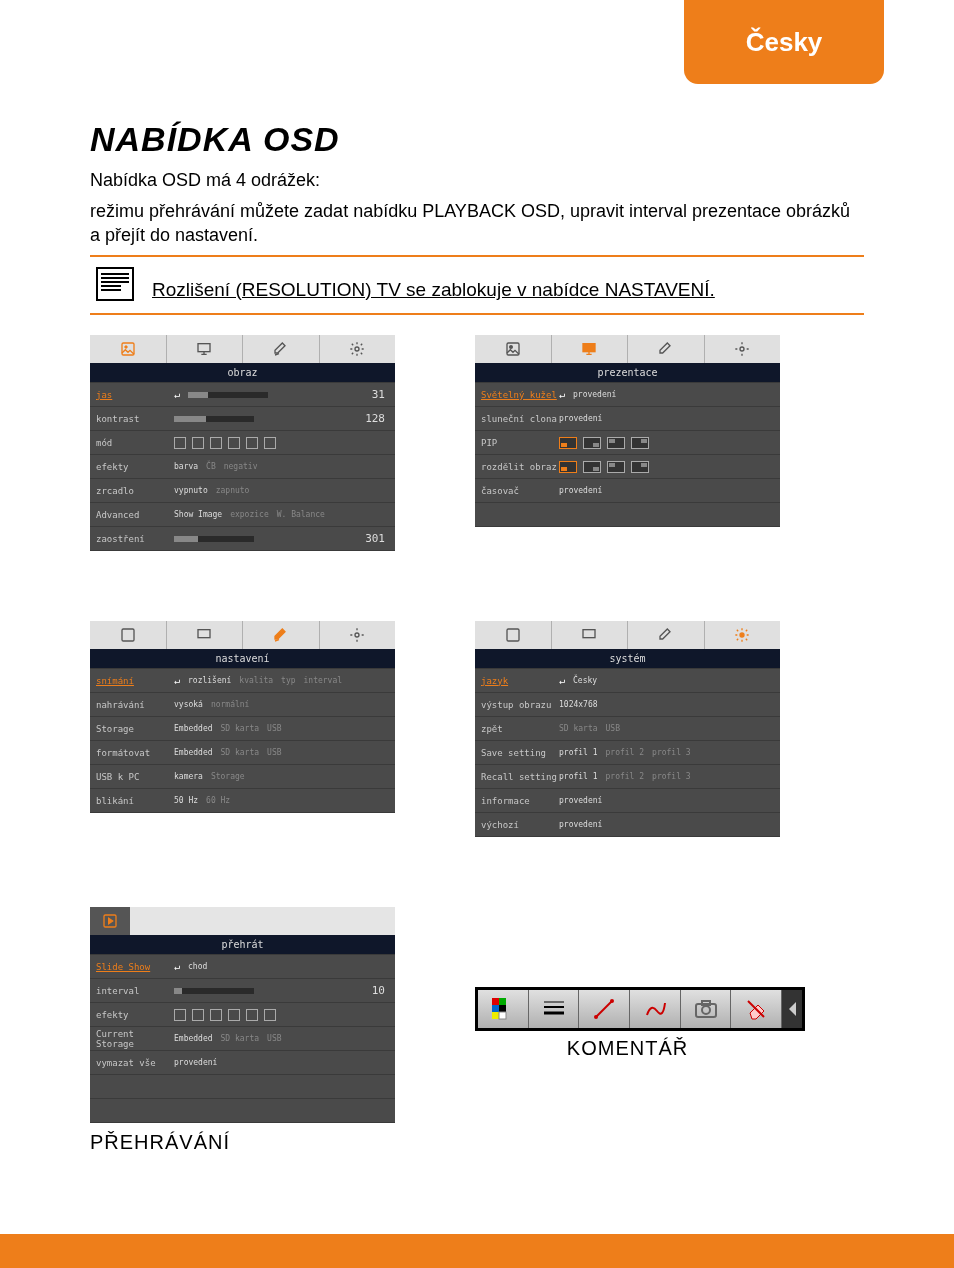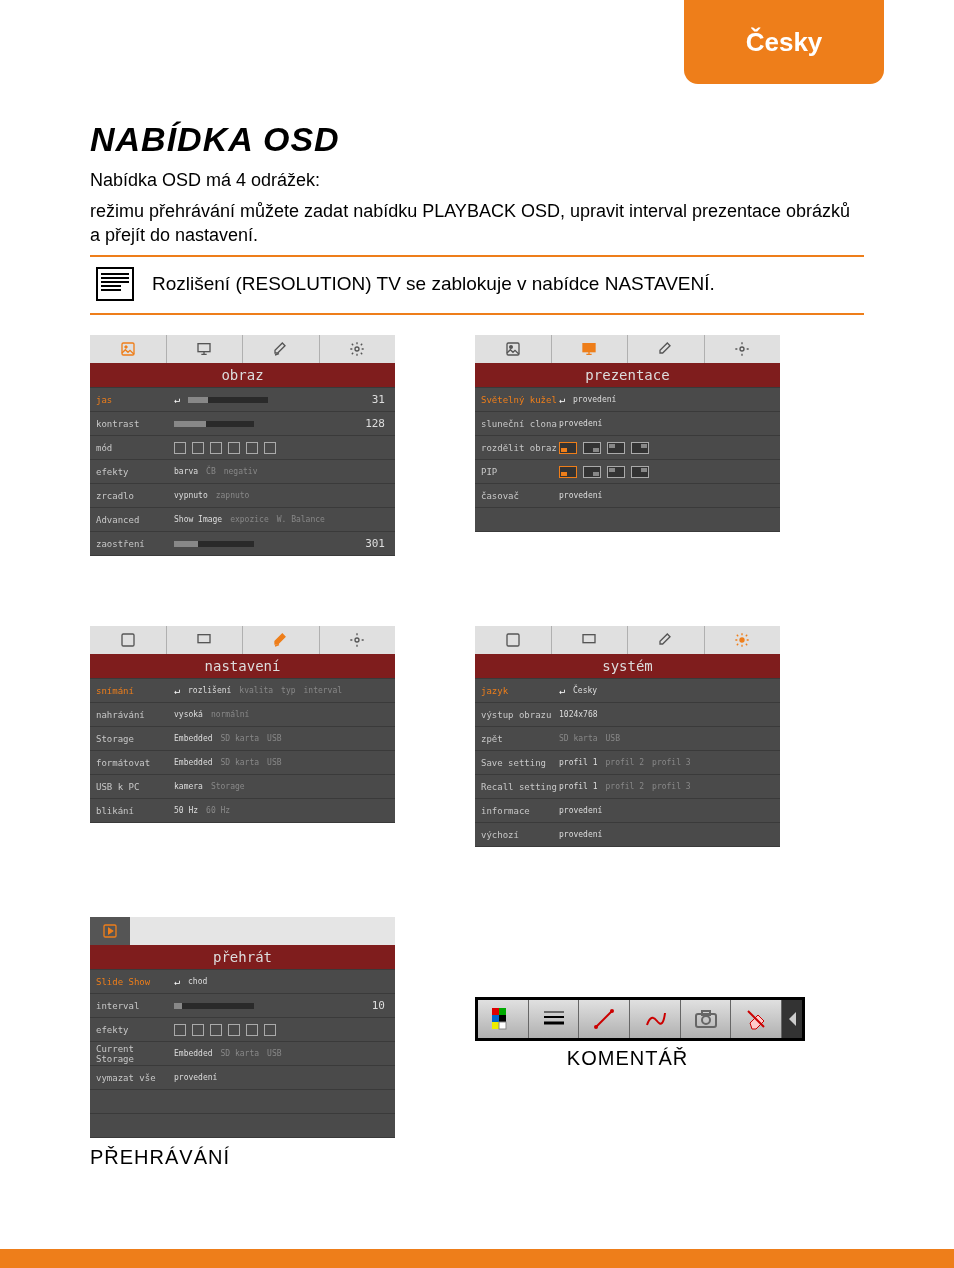--- a/index.html
+++ b/index.html
@@ -2,36 +2,36 @@
 <html><head>
 <meta charset="utf-8">
 <style>
   * { box-sizing: border-box; margin: 0; padding: 0; }
   body { font-family: Arial, sans-serif; background: #fff; width: 954px; }
   .lang-tab { position: absolute; top: 0; right: 70px; width: 200px; height: 84px; background: #ee7e1a; border-radius: 0 0 14px 14px; color: #fff; font-size: 26px; font-weight: bold; display: flex; align-items: center; justify-content: center; }
   .content { padding: 120px 90px 40px 90px; }
   h1 { font-family: Arial, sans-serif; font-style: italic; font-weight: 900; font-size: 34px; letter-spacing: 1px; margin-bottom: 10px; }
   .intro { font-size: 18px; line-height: 1.3; margin-bottom: 8px; }
   .note-rule { border-top: 2px solid #ee7e1a; margin: 6px 0; }
-  .note-row { display: flex; align-items: center; padding: 4px 0 6px 0; }
+  .note-row { display: flex; align-items: flex-end; padding: 4px 0 6px 0; text-decoration: underline; }
   .note-icon { width: 38px; height: 34px; border: 2px solid #000; margin: 0 18px 0 6px; display: flex; flex-direction: column; padding: 3px; }
   .note-icon span { height: 2px; background: #000; margin: 1px 0; }
   .note-icon span:nth-child(4), .note-icon span:nth-child(5) { width: 70%; }
   .note-text { font-size: 19px; }
   .panels { display: flex; flex-wrap: wrap; gap: 70px 80px; margin-top: 20px; }
   .col { width: 305px; }
   .panel { width: 305px; background: #4a4a4a; font-size: 9px; color: #c8c8c8; font-family: monospace; }
   .tabs { display: flex; background: #e0e0e0; height: 28px; }
   .tab { flex: 1; display: flex; align-items: center; justify-content: center; border-right: 1px solid #b0b0b0; }
   .tab:last-child { border-right: none; }
   .tab.active svg { stroke: #ee7e1a; fill: #ee7e1a; }
-  .section-title { background: #7f1d1d; text-align: center; padding: 4px 0; font-size: 14px; color: #ddd; border-bottom: 1px solid #3a3a3a; }
+  .section-title { background: #0f172a; text-align: center; padding: 4px 0; font-size: 10px; color: #ddd; border-bottom: 1px solid #3a3a3a; }
   .row { display: flex; align-items: center; height: 24px; border-bottom: 1px solid #3a3a3a; padding: 0 6px; }
   .row .lbl { width: 78px; flex-shrink: 0; }
-  .row .lbl.sel { color: #ee7e1a; }
+  .row .lbl.sel { color: #ee7e1a; text-decoration: underline; }
   .row .arrow { width: 14px; color: #fff; font-size: 10px; flex-shrink: 0; }
   .row .opts { display: flex; gap: 8px; flex: 1; font-size: 8px; color: #888; align-items: center; }
   .row .opts .on { color: #ddd; }
   .row .val { color: #ddd; font-size: 11px; margin-left: auto; padding-right: 4px; }
   .slider { width: 80px; height: 6px; background: #2a2a2a; position: relative; }
   .slider .fill { height: 100%; background: #888; }
   .mode-icons { display: flex; gap: 6px; }
   .mode-icons span { width: 12px; height: 12px; border: 1px solid #aaa; display: inline-block; }
   .pip-icons { display: flex; gap: 6px; }
   .pip-box { width: 18px; height: 12px; background: #333; border: 1px solid #aaa; position: relative; }
@@ -205,38 +205,38 @@
                 <span class="on">provedení</span>
               </div>
             </div>
             <div class="row">
               <span class="lbl">sluneční clona</span>
               <div class="opts">
                 <span class="on">provedení</span>
               </div>
             </div>
             <div class="row">
+              <span class="lbl">PIP</span>
+              <div class="pip-icons">
+                <div class="pip-box">
+                  <div class="inner"></div>
+                </div>
+                <div class="pip-box">
+                  <div class="inner"></div>
+                </div>
+                <div class="pip-box">
+                  <div class="inner"></div>
+                </div>
+                <div class="pip-box">
+                  <div class="inner"></div>
+                </div>
+              </div>
+            </div>
+            <div class="row">
               <span class="lbl">rozdělit obraz</span>
-              <div class="pip-icons">
-                <div class="pip-box">
-                  <div class="inner"></div>
-                </div>
-                <div class="pip-box">
-                  <div class="inner"></div>
-                </div>
-                <div class="pip-box">
-                  <div class="inner"></div>
-                </div>
-                <div class="pip-box">
-                  <div class="inner"></div>
-                </div>
-              </div>
-            </div>
-            <div class="row">
-              <span class="lbl">PIP</span>
               <div class="pip-icons">
                 <div class="pip-box">
                   <div class="inner"></div>
                 </div>
                 <div class="pip-box">
                   <div class="inner"></div>
                 </div>
                 <div class="pip-box">
                   <div class="inner"></div>
                 </div>

